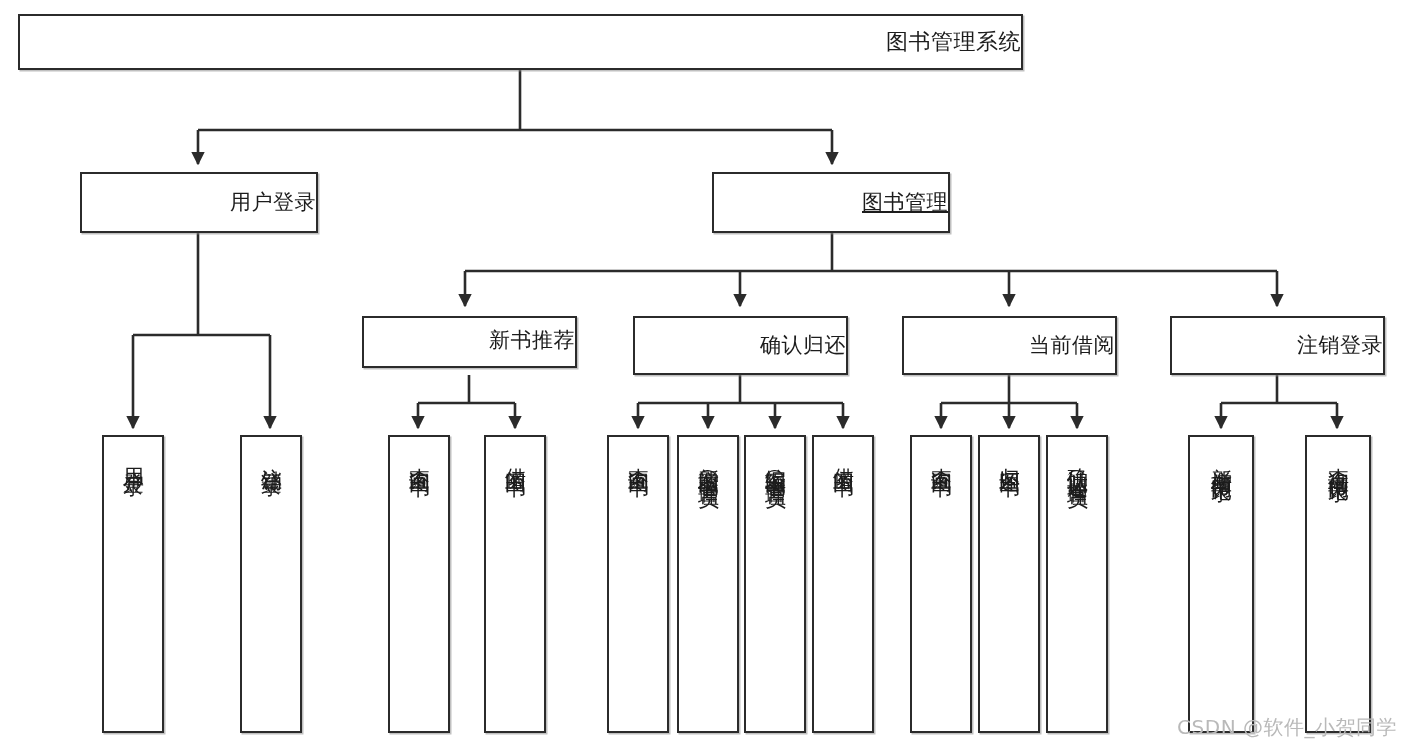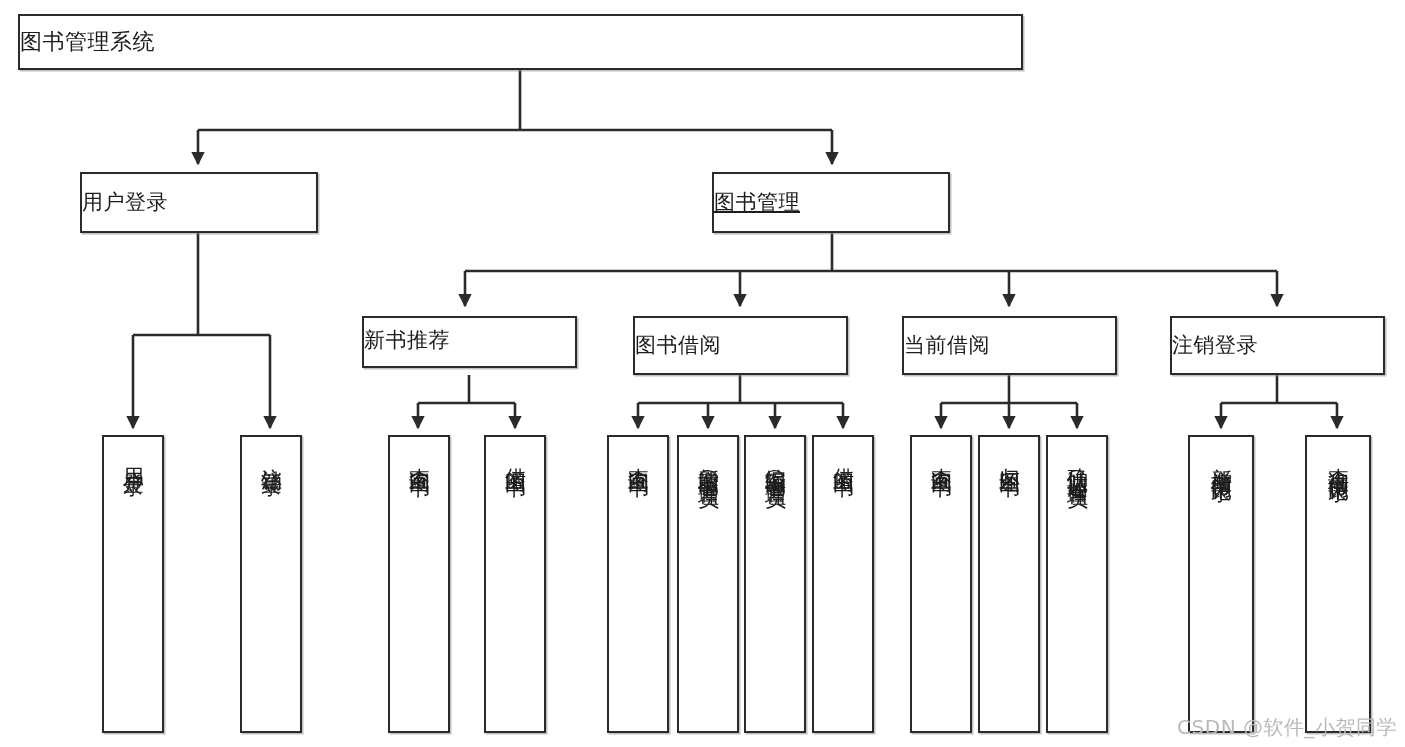--- a/index.html
+++ b/index.html
@@ -26,21 +26,21 @@
     pointer-events: none;
   }
   .node {
     position: absolute;
     box-sizing: border-box;
     background: #ffffff;
     border: 2px solid #2b2b2b;
     box-shadow: 1.5px 1.5px 0 rgba(140,140,140,0.55);
     display: flex;
     align-items: center;
-    justify-content: flex-start;
+    justify-content: flex-end;
     color: #1c1c1c;
   }
   .node .lbl {
     display: block;
     text-align: center;
     line-height: 1.18;
     letter-spacing: 0.5px;
   }
   
   .node.horiz .lbl {
@@ -137,21 +137,21 @@
 
   <div class="node horiz" style="left:712px; top:172px; width:238px; height:61px;text-decoration:underline;">
     <span class="lbl">图书管理</span>
   </div>
 
   <div class="node horiz" style="left:362px; top:316px; width:215px; height:52px;font-family:Liberation Mono, monospace;">
     <span class="lbl">新书推荐</span>
   </div>
 
   <div class="node horiz" style="left:633px; top:316px; width:215px; height:59px;">
-    <span class="lbl">图书借阅</span>
+    <span class="lbl">确认归还</span>
   </div>
 
   <div class="node horiz" style="left:902px; top:316px; width:215px; height:59px;">
     <span class="lbl">当前借阅</span>
   </div>
 
   <div class="node horiz" style="left:1170px; top:316px; width:215px; height:59px;">
     <span class="lbl">注销登录</span>
   </div>
 

